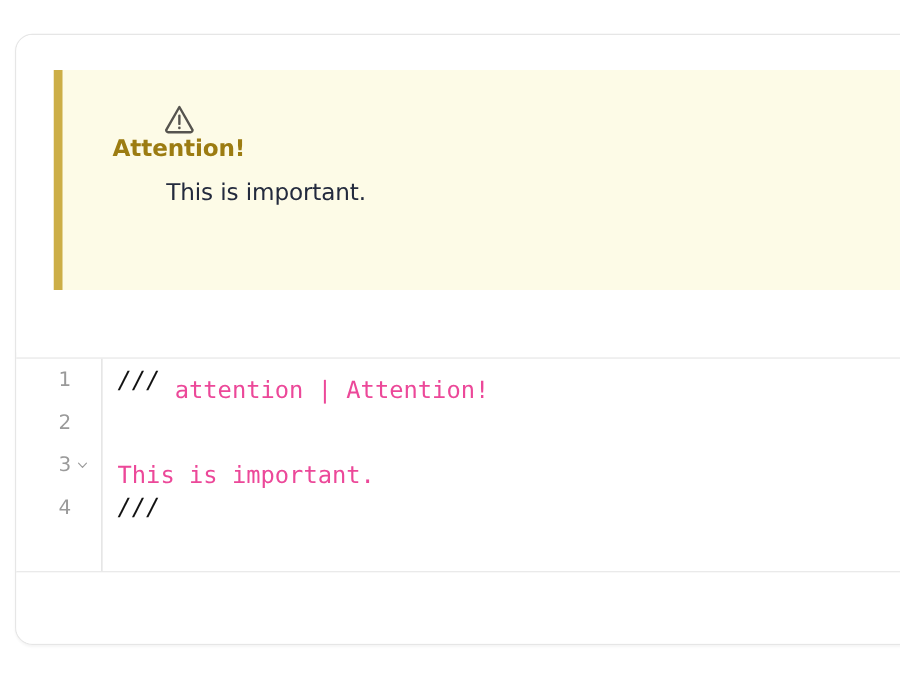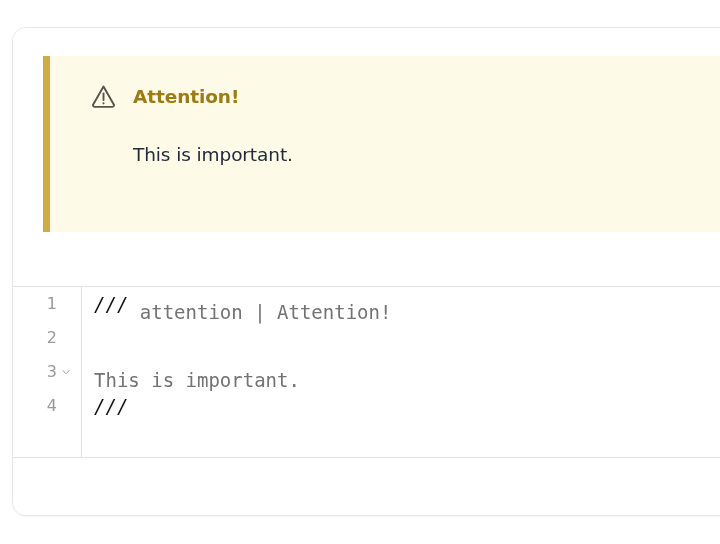--- a/index.html
+++ b/index.html
@@ -49,22 +49,22 @@
     border-left: 7px solid #ccae47;
     box-sizing: border-box;
   }
 
   #admonition-header {
     position: absolute;
     left: 40px;
     top: 26px;
     display: flex;
     align-items: center;
-    gap: 16px;
     height: 28px;
+    flex-direction: column;
   }
 
   #warning-icon {
     width: 27px;
     height: 27px;
     display: block;
     flex: 0 0 auto;
   }
 
   #admonition-title {
@@ -167,21 +167,21 @@
     letter-spacing: 0px;
   }
 
   .tok-fence {
     font-style: italic;
     color: #121212;
   }
 
   .tok-plain {
     font-style: normal;
-    color: #737373;
+    color: #ec4899;
     margin-top: 16px;
   }
 
   
   #editor-bottom-divider {
     position: absolute;
     left: 0;
     right: 0;
     top: 429px;
     height: 1px;

